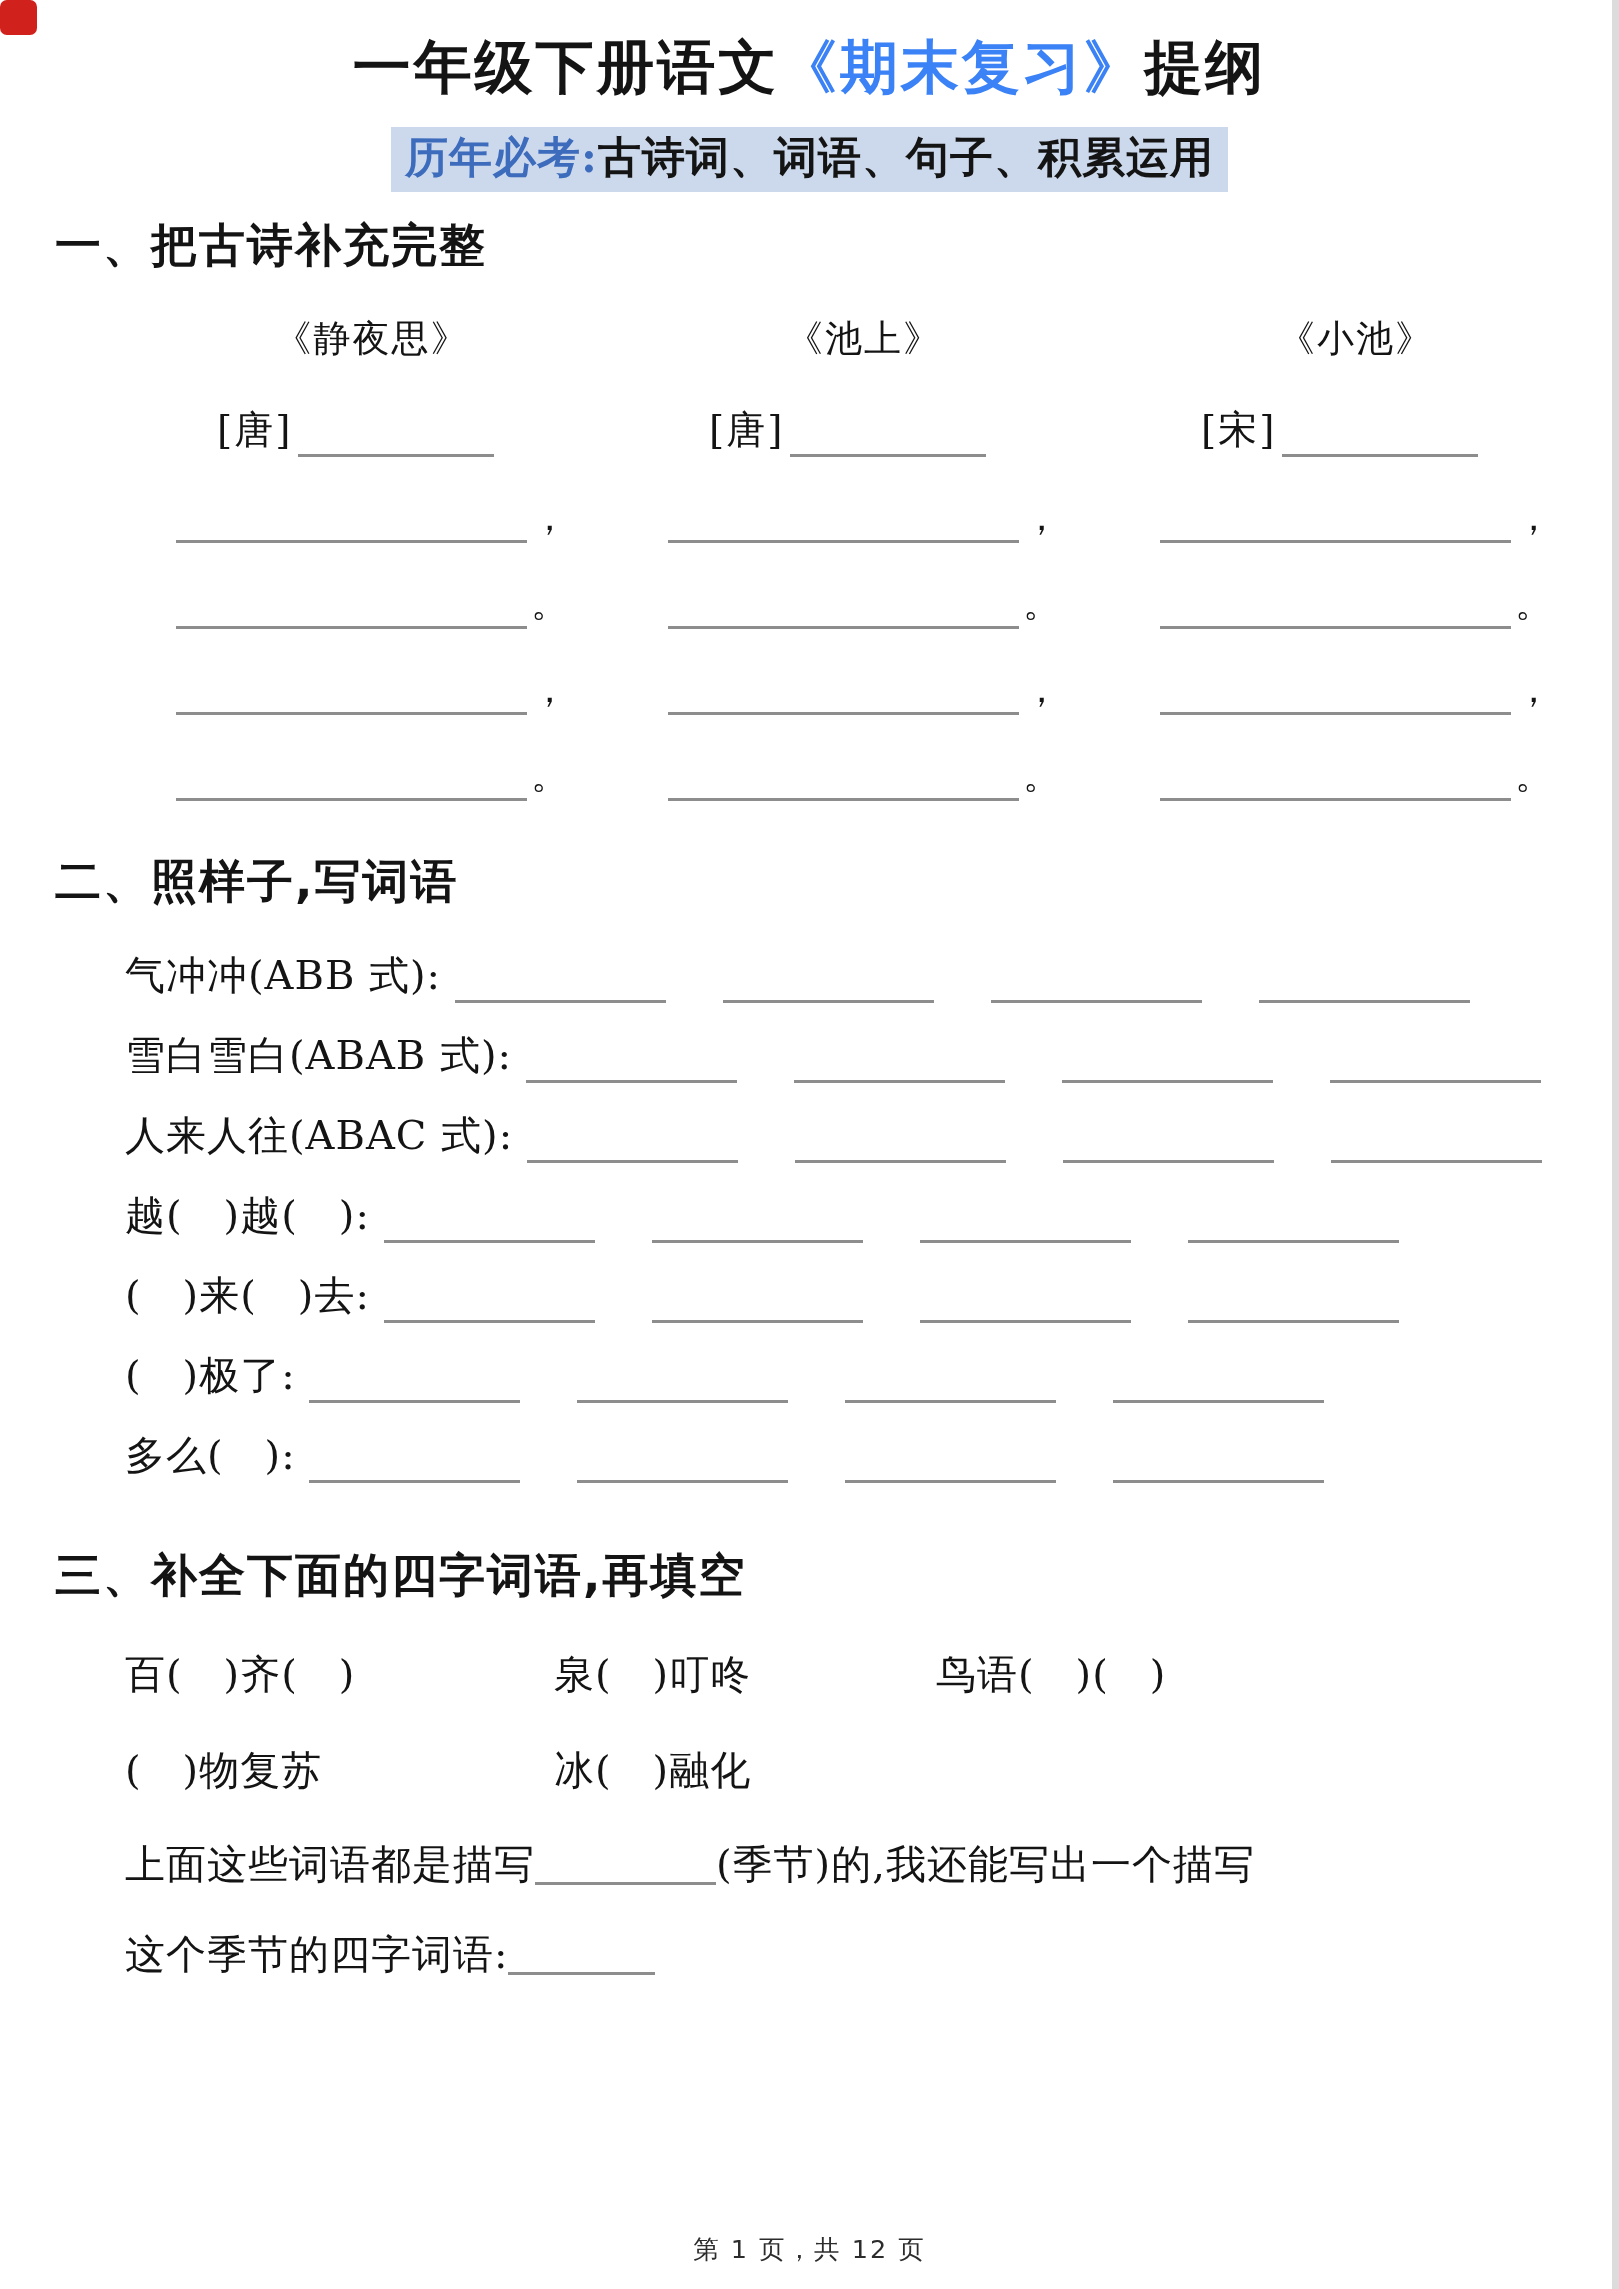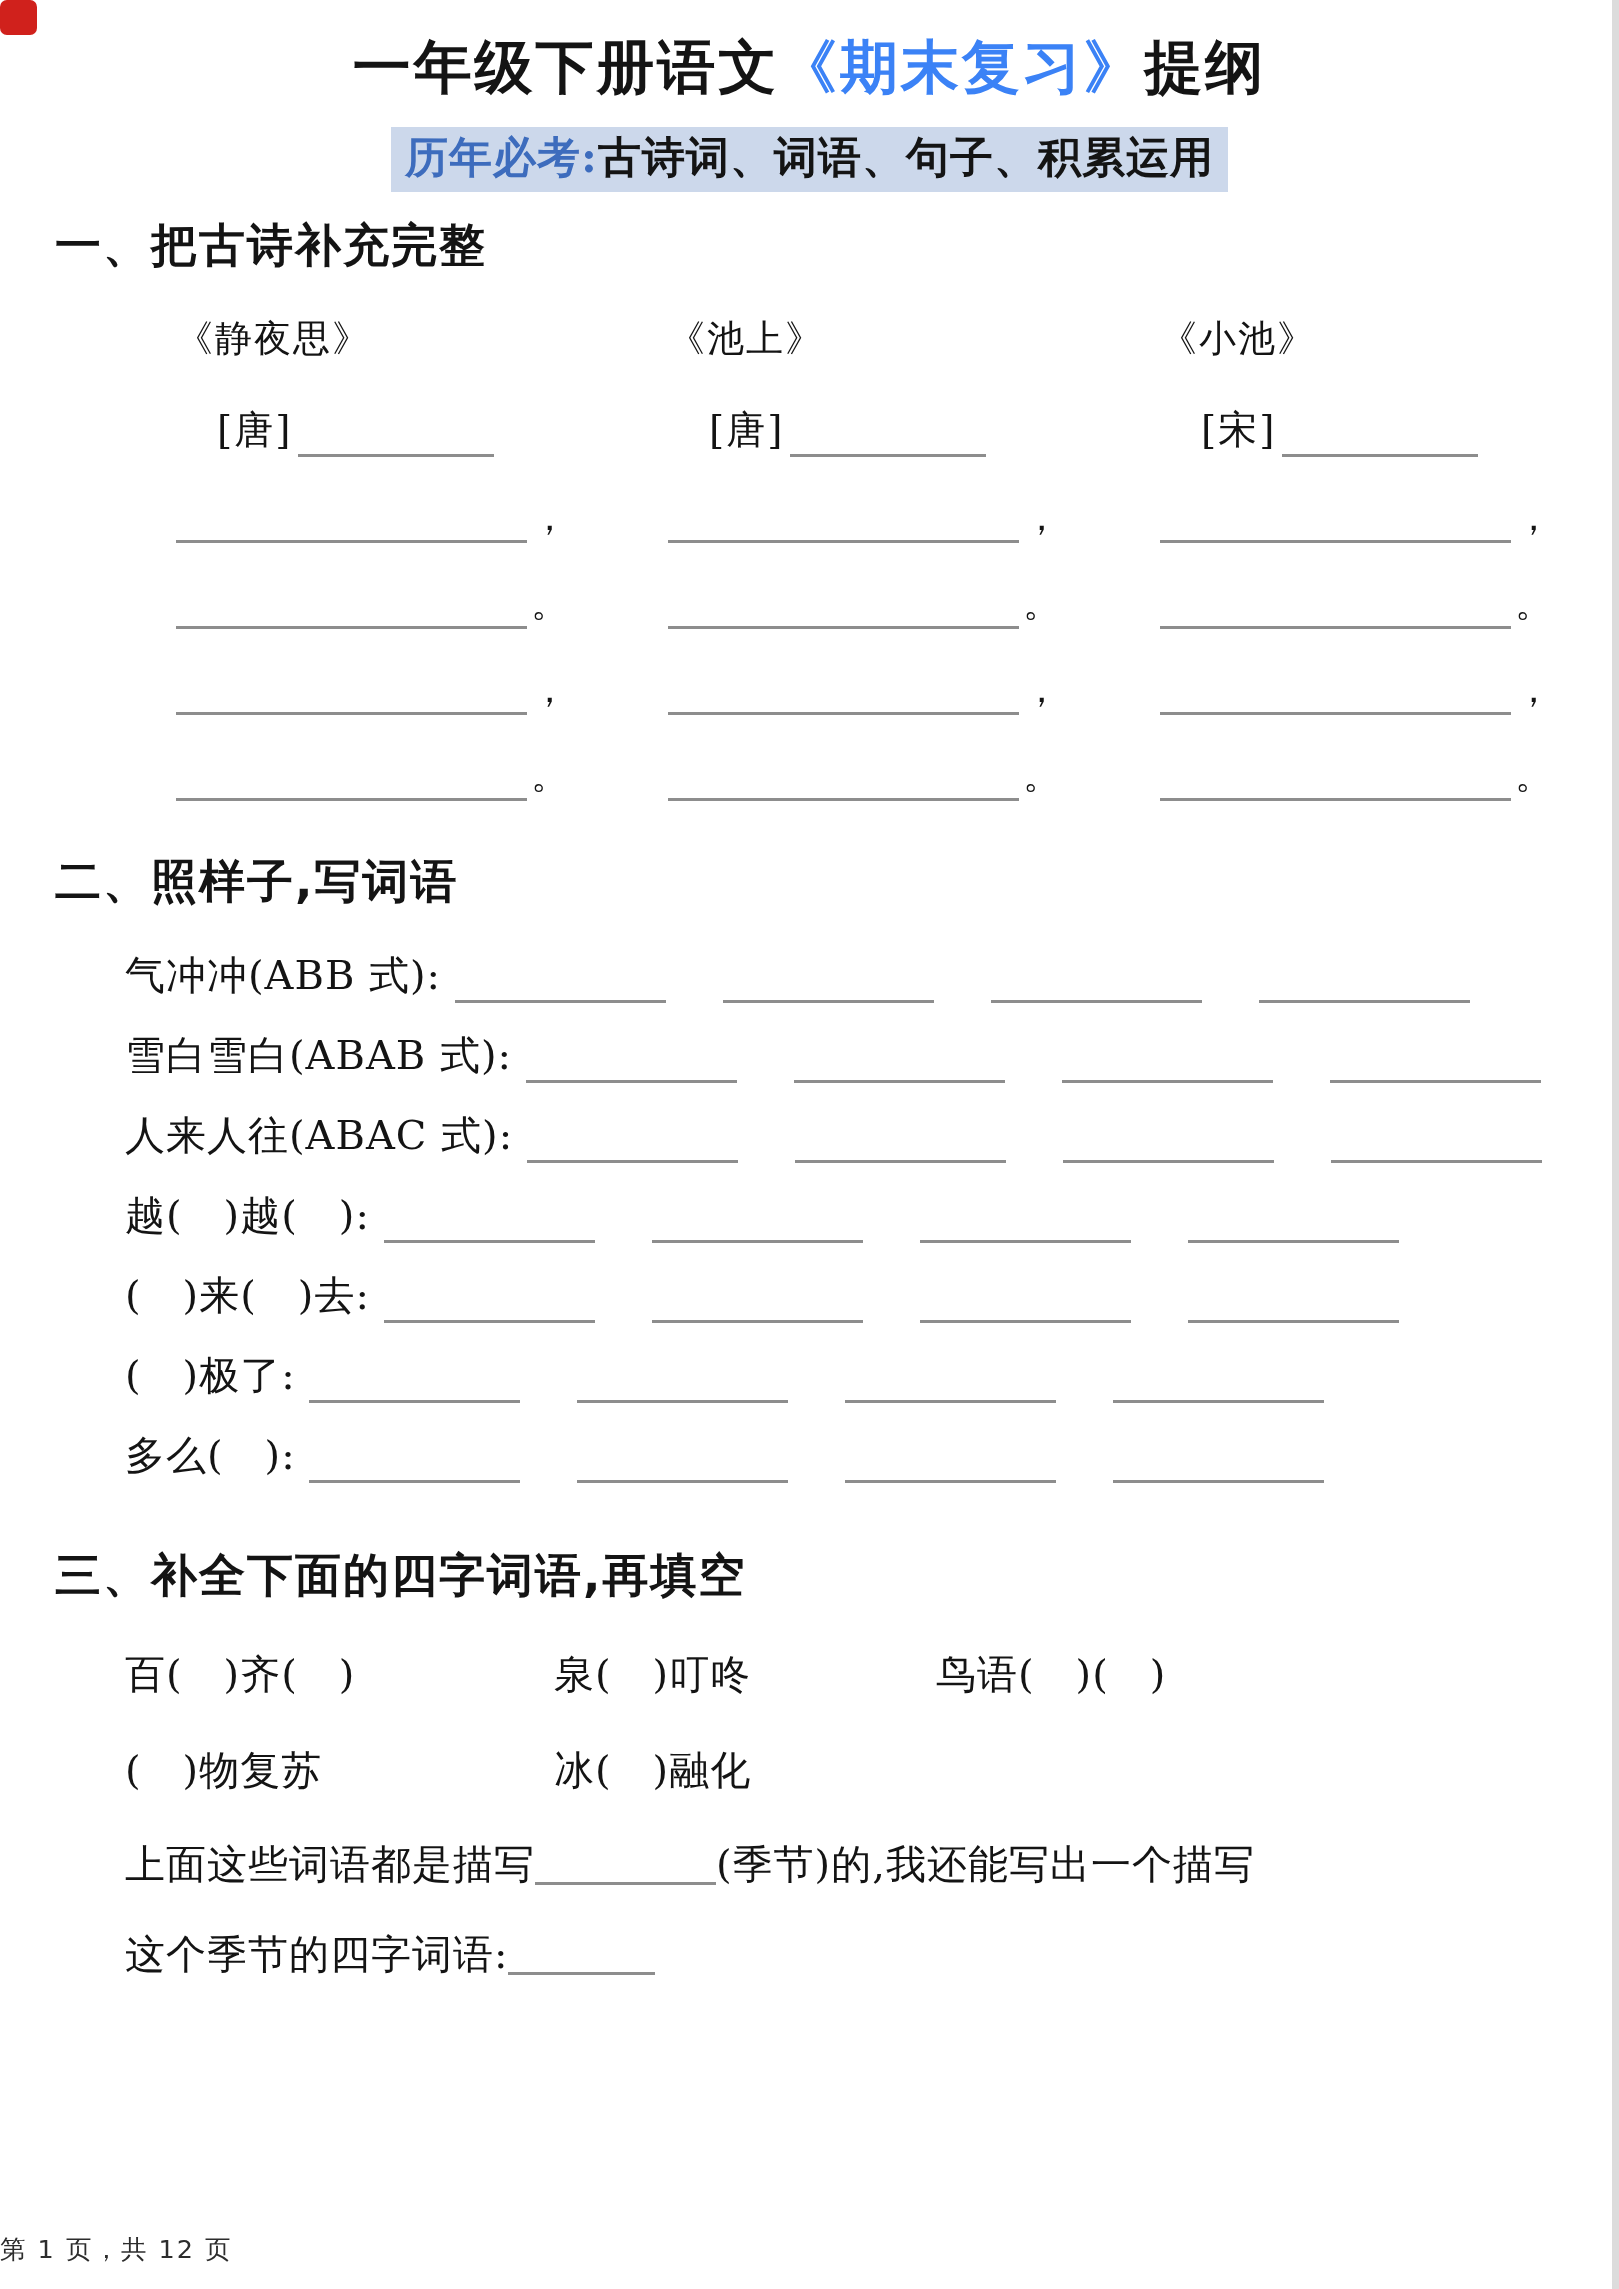--- a/index.html
+++ b/index.html
@@ -25,21 +25,21 @@
   
   .sec-heading{font-family:"DejaVu Sans",sans-serif;font-weight:700;font-size:46px;line-height:55px;margin:25.5px 0 0 55px;letter-spacing:2px;}
   #s2 .sec-heading{margin-top:53px;}
   #s3 .sec-heading{margin-top:65px;}
 
   
   .blank{display:inline-block;height:3.9px;border-bottom:3.9px solid #8d8d8d;}
 
   
   .poem-grid{display:grid;grid-template-columns:392px 392px 392px;column-gap:100px;margin:43px 0 0 176px;}
-  .poem-title{font-size:37px;line-height:45px;letter-spacing:2px;}
+  .poem-title{text-align:center;font-size:37px;line-height:45px;letter-spacing:2px;}
   .dyn-row{display:flex;align-items:flex-end;margin-top:33px;padding-left:41px;font-size:39px;height:63px;}
   .dyn-row .dyn{letter-spacing:2px;}
   .dyn-blank{width:196px;margin-left:5.9px;}
   .verse-row{display:flex;align-items:flex-end;height:86px;font-size:37px;}
   .verse-blank{width:365px;}
   .verse-row .punct{margin-left:3.9px;}
 
   
   .items{margin:13.7px 0 0 125px;}
   .w-item{display:flex;align-items:flex-end;height:80px;font-size:40px;}
@@ -54,21 +54,21 @@
   .s3-cell.c2{width:382px;}
   .s3-cell.c3{width:auto;}
 
   .sentence{margin:45px 59px 0 125px;font-size:40px;line-height:49px;white-space:nowrap;letter-spacing:1px;}
   .sentence.line2{margin-top:41px;}
   .inline-blank{vertical-align:-7.8px;}
   .inline-blank.b1{width:181px;}
   .inline-blank.b2{width:147px;}
 
   
-  .footer{position:absolute;left:0;bottom:23.5px;width:100%;text-align:left;
+  .footer{position:absolute;left:0;bottom:23.5px;width:100%;text-align:center;
     font-family:"DejaVu Sans",sans-serif;font-size:25.5px;color:#2c2c2c;letter-spacing:2px;}
 </style>
 </head>
 <body>
 
 <div class="page">
   <div class="corner-mark"></div>
   <div class="right-edge"></div>
 
   <div class="title"><span>一年级下册语文</span><span class="red">《期末复习》</span><span>提纲</span></div>

